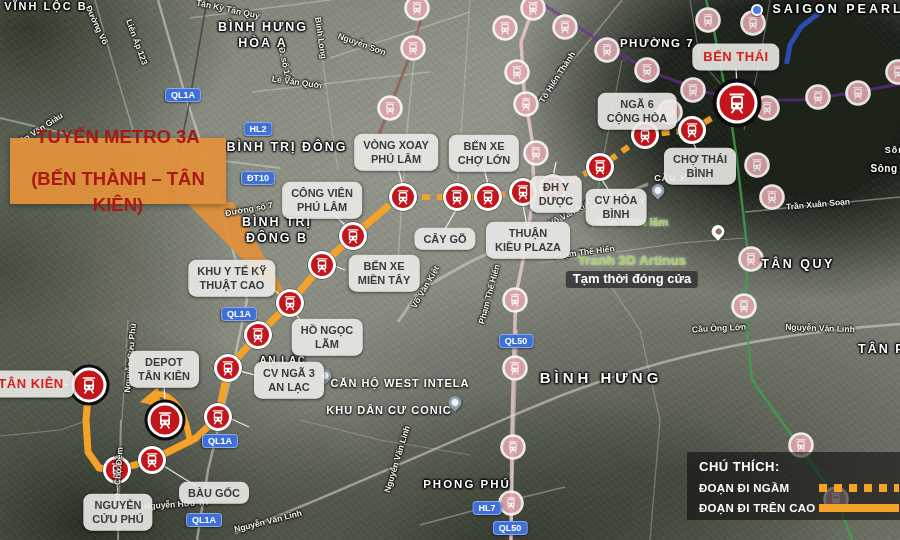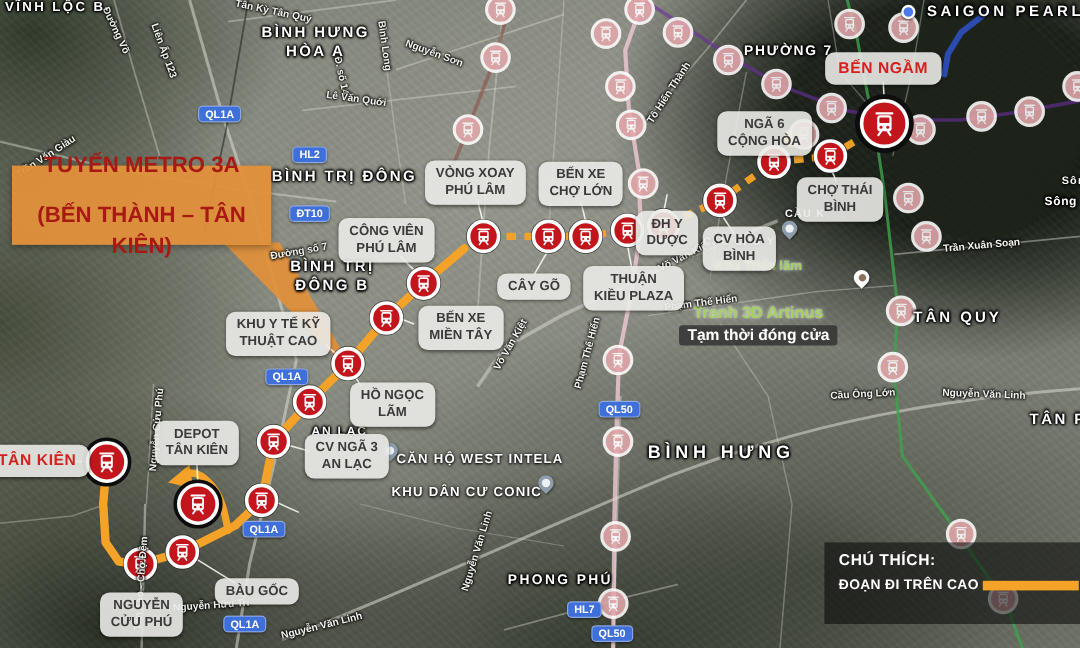--- a/index.html
+++ b/index.html
@@ -441,21 +441,21 @@
       <div class="poitext" style="position: absolute; left: 389px; top: 410px; font-size: 11px;">KHU DÂN CƯ CONIC</div>
       <div class="poitext" style="position: absolute; left: 616px; top: 201px; font-size: 9px;">CẦU CHỮ Y</div>
       <div class="poitext" style="position: absolute; left: 671px; top: 178px; font-size: 9px;">CẦU K</div>
       <div class="poitext" style="position: absolute; left: 898px; top: 150px; font-size: 9px;">Sông</div>
       <div class="pin grey" style="position: absolute; left: 325px; top: 382px;"></div>
       <div class="pin grey" style="position: absolute; left: 455px; top: 409px;"></div>
       <div class="pin grey" style="position: absolute; left: 658px; top: 197px;"></div>
       <div class="pin palette" style="position: absolute; left: 718px; top: 238px;"></div>
       <div class="pin blue" style="position: absolute; left: 757px; top: 10px;"></div>
       <div class="slabel red" style="position: absolute; left: 736px; top: 57px;">
-        <div>BẾN NGẦM</div>
+        <div>BẾN THÁI</div>
       </div>
       <div class="slabel" style="position: absolute; left: 637px; top: 111px;">
         <div>NGÃ 6</div>
         <div>CỘNG HÒA</div>
       </div>
       <div class="slabel" style="position: absolute; left: 700px; top: 166px;">
         <div>CHỢ THÁI</div>
         <div>BÌNH</div>
       </div>
       <div class="slabel" style="position: absolute; left: 556px; top: 146px; margin-top: 48px;">
@@ -518,17 +518,21 @@
     </div>
 
   <div class="callout">
     <div>TUYẾN METRO 3A</div>
     <div>(BẾN THÀNH – TÂN KIÊN)</div>
   </div>
 
   <div class="legend">
     <div class="legend-title">CHÚ THÍCH:</div>
     <div class="legend-row">
+      <span class="lbl">ĐOẠN ĐI NGẦM</span>
+      <span class="sample dashed"></span>
+    </div>
+    <div class="legend-row">
       <span class="lbl">ĐOẠN ĐI TRÊN CAO</span>
       <span class="sample solid"></span>
     </div>
   </div>
 </div>
 
 </body></html>

